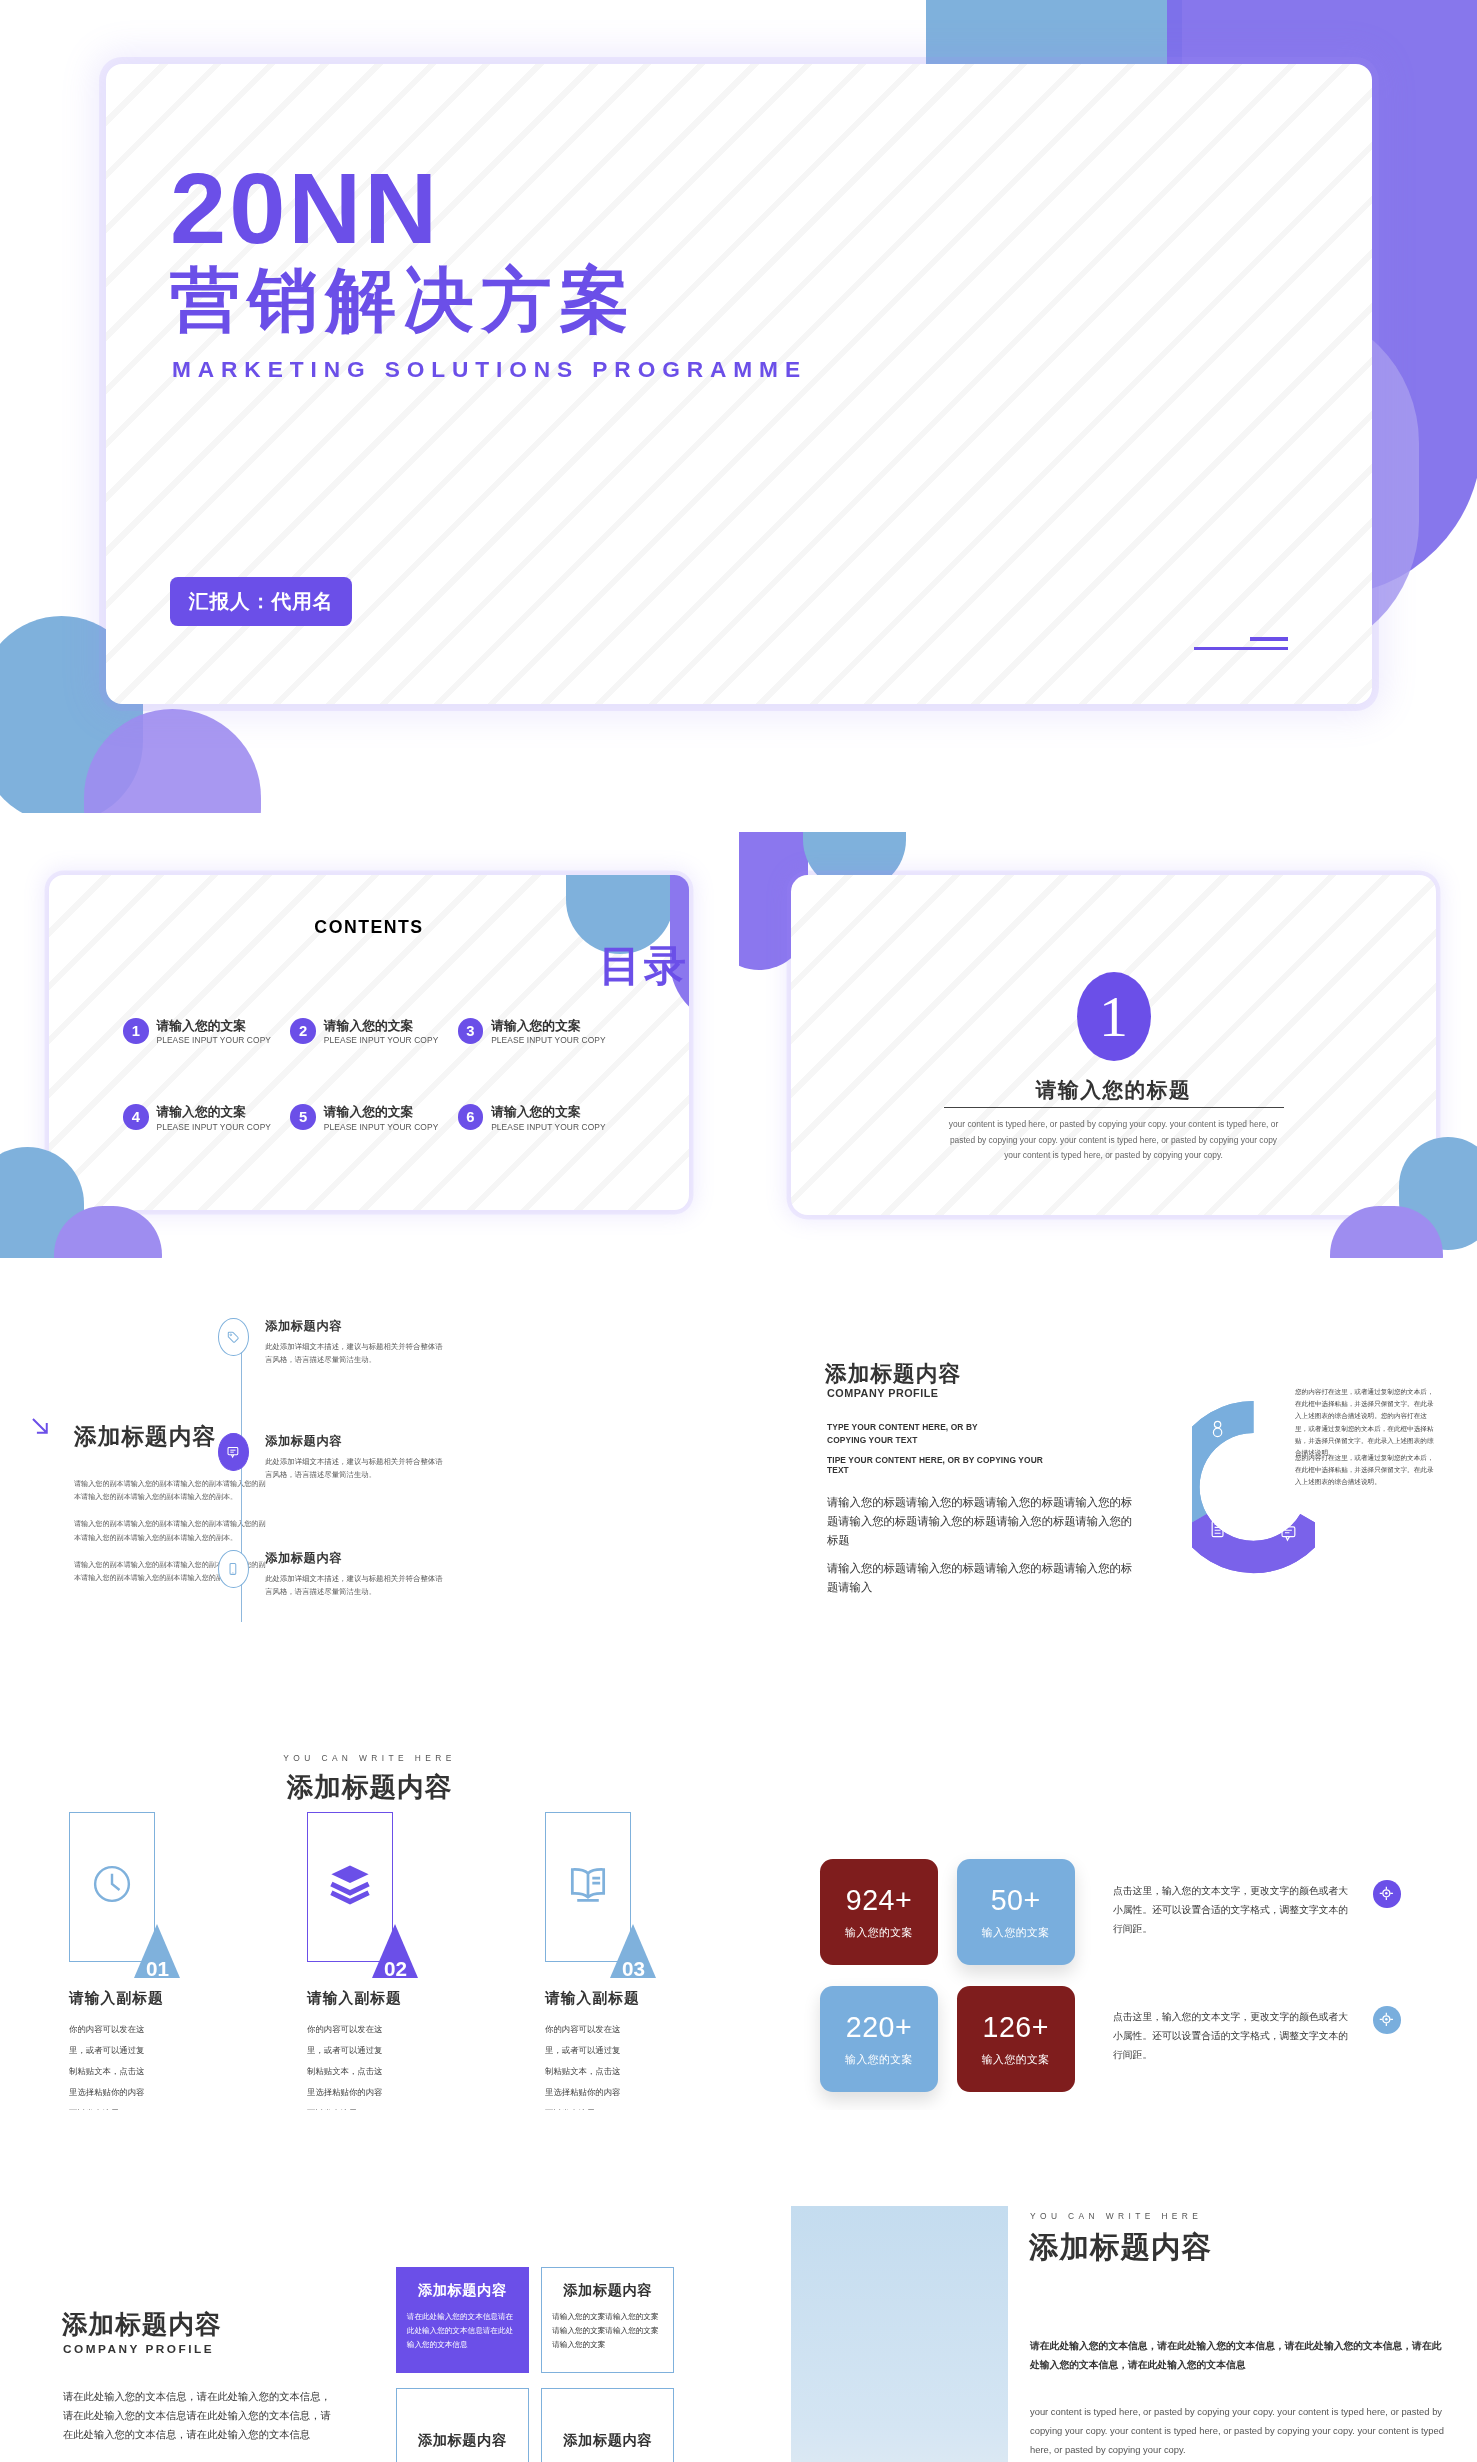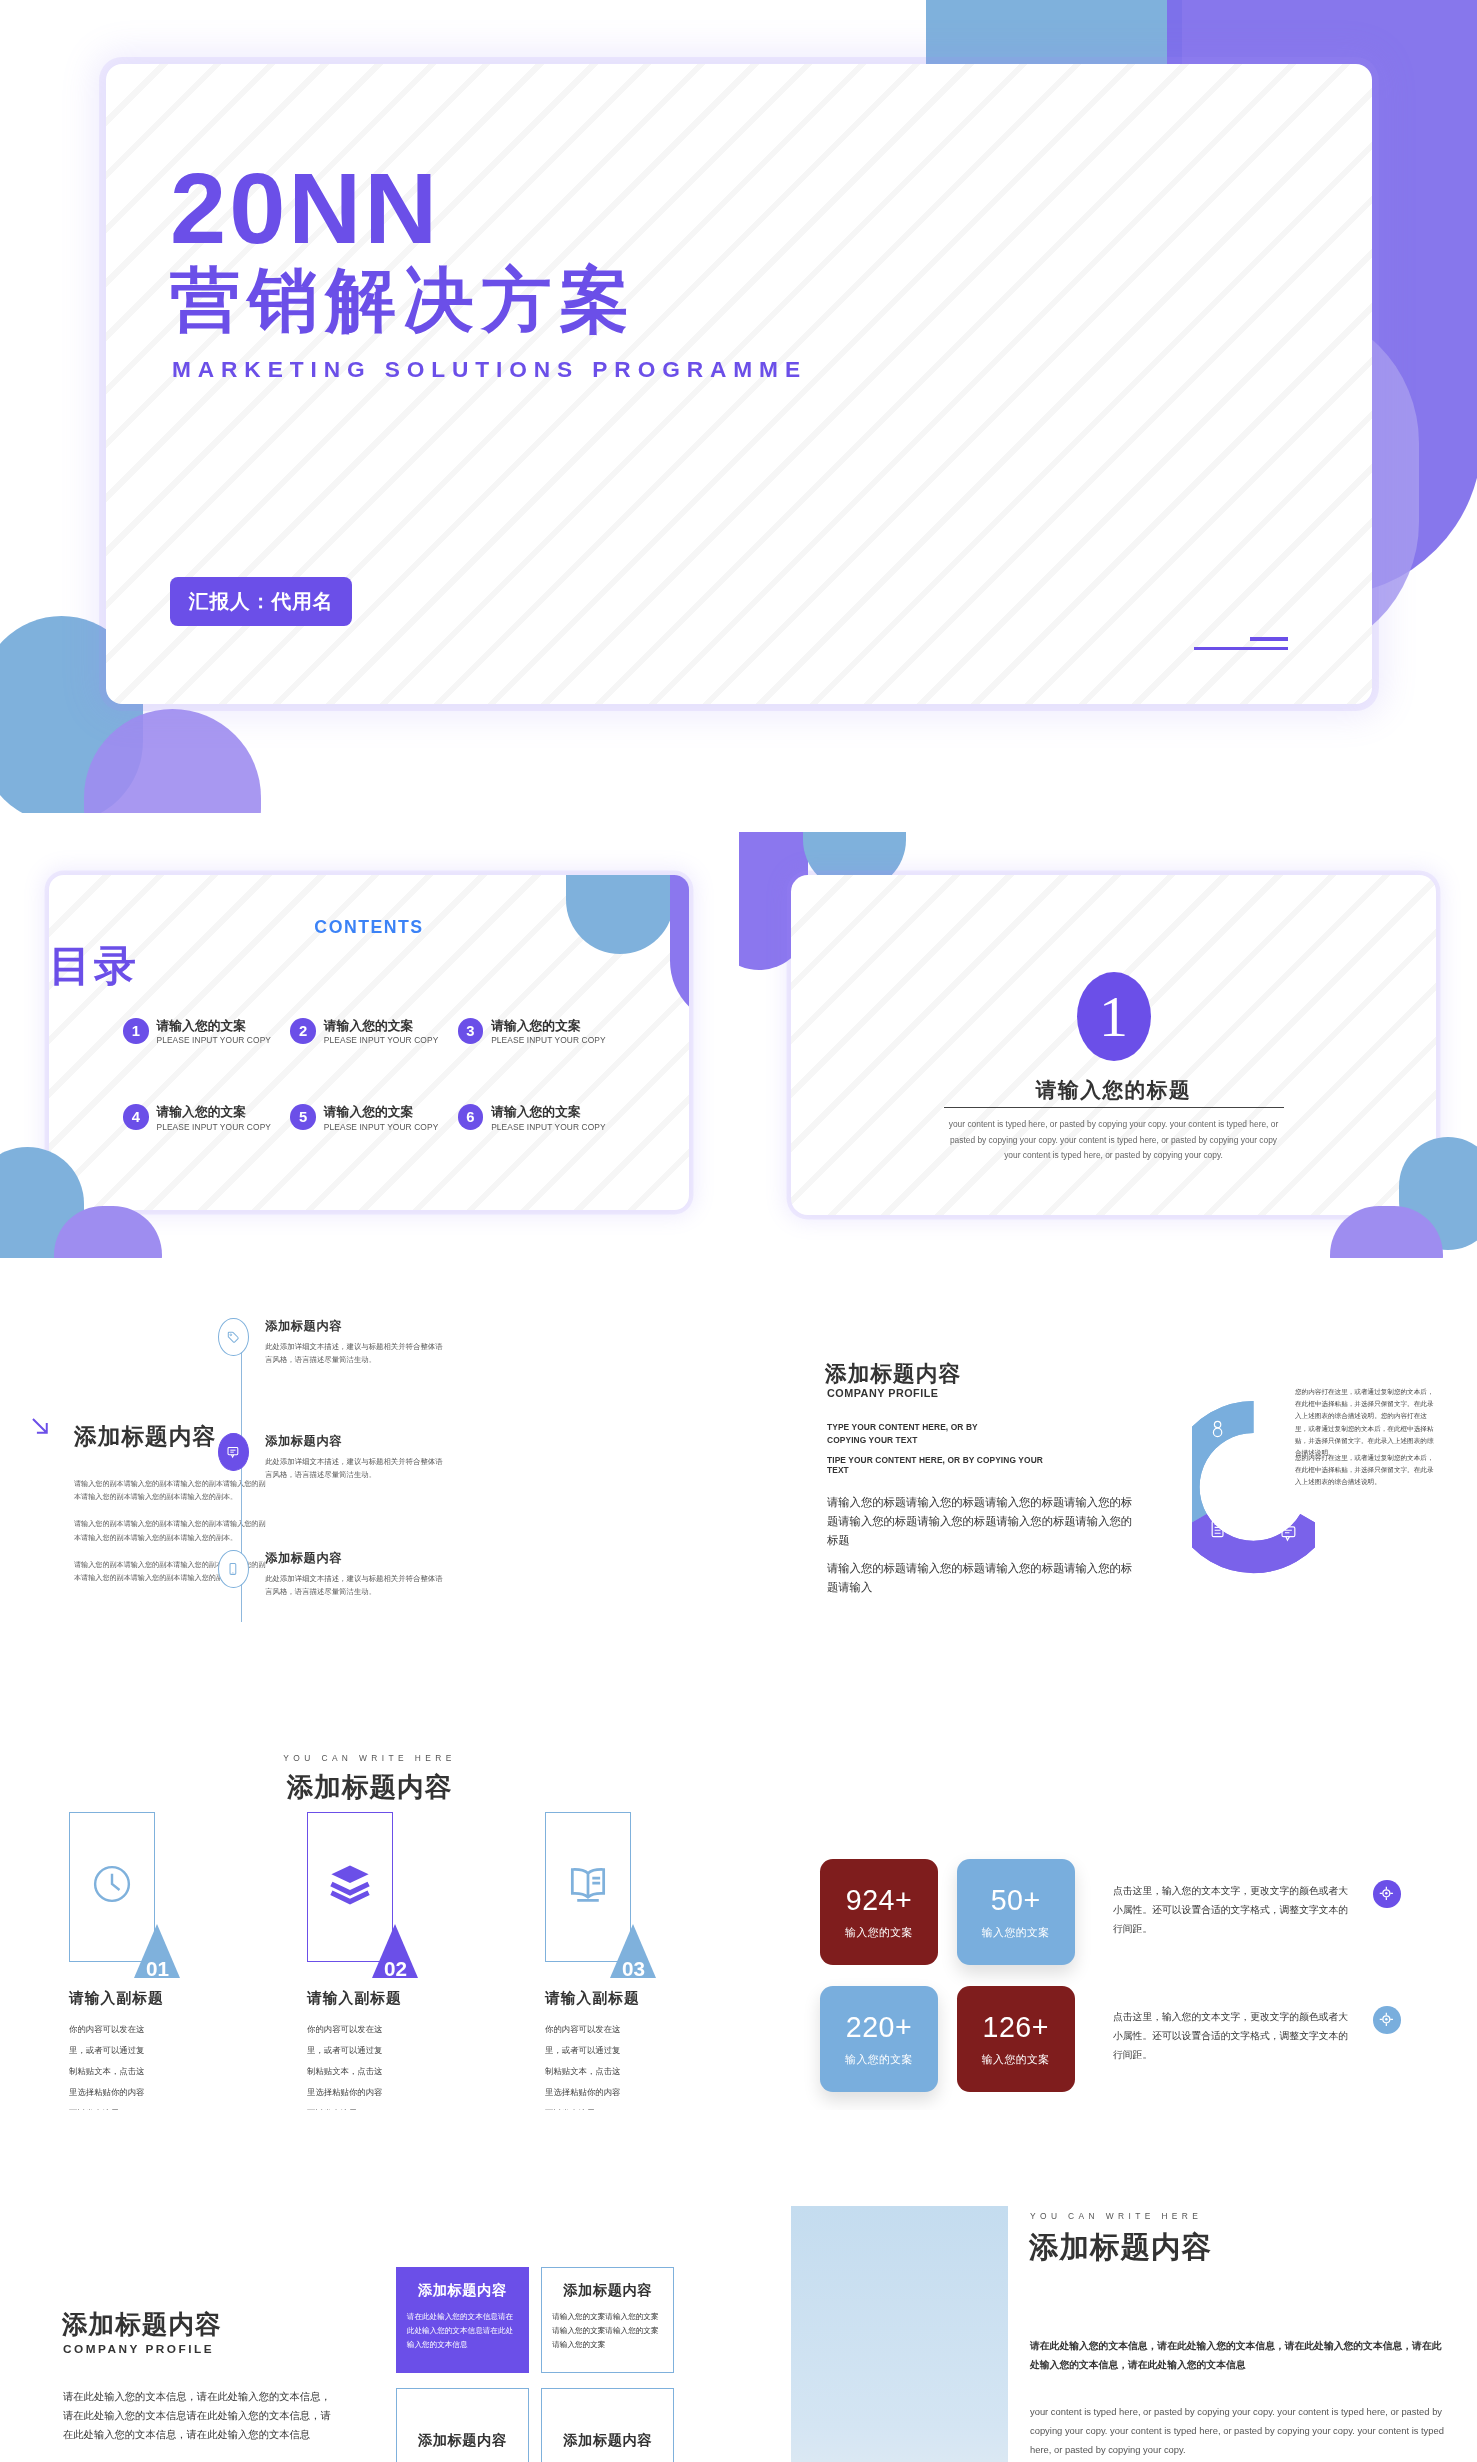--- a/index.html
+++ b/index.html
@@ -75,22 +75,22 @@
   
   .s2-card{
     position:absolute; left:49px; top:43px; width:640px; height:335px;
     background:#fff; border-radius:14.8px; overflow:hidden;
     box-shadow: 0 0 0 4.4px rgba(160,140,245,.13), 0 0 19.7px 6.9px rgba(150,130,245,.14);
   }
   .s2-blue{ position:absolute; left:517px; top:-9.8px; width:108px; height:89px; background:#7fb1dc; border-radius:0 0 54px 54px; }
   .s2-purple{ position:absolute; left:621px; top:-7.9px; width:128px; height:158px; background:#8b77ee; border-radius:0 0 64px 64px; }
   .s2-blue-bl{ position:absolute; left:-29.5px; top:315px; width:113px; height:123px; background:#7fb1dc; border-radius:59px; }
   .s2-purple-bl{ position:absolute; left:54px; top:374px; width:108px; height:98px; background:#9e8df0; border-radius:54px; }
-  .s2-en{ position:absolute; left:0; right:0; top:42px; text-align:center; font-size:17.7px; font-weight:800; letter-spacing:1.5px; color:#3b82f6; }
-  .s2-cn{ position:absolute; left:0; right:0; top:63px; text-align:left; font-size:42px; font-weight:800; letter-spacing:3px; color:#6b4fe8; }
+  .s2-en{ position:absolute; left:0; right:0; top:42px; text-align:center; font-size:17.7px; font-weight:800; letter-spacing:1.5px; color:#000000; }
+  .s2-cn{ position:absolute; left:0; right:0; top:63px; text-align:right; font-size:42px; font-weight:800; letter-spacing:3px; color:#6b4fe8; }
   .s2-grid{ position:absolute; left:74px; top:143px; width:502px; display:grid; grid-template-columns:repeat(3,1fr); row-gap:59px; }
   .s2-item{ display:flex; align-items:flex-start; gap:7.9px; }
   .s2-num{
     width:25.6px;height:25.6px;border-radius:50%;background:#6b4fe8;color:#fff;
     display:flex;align-items:center;justify-content:center;font-size:14.8px;font-weight:700;flex:none;
   }
   .s2-t{ font-size:12.8px; font-weight:800; color:#333; line-height:1.25; }
   .s2-s{ font-size:8.4px; color:#555; letter-spacing:0.1px; margin-top:1.5px; }
 
   

